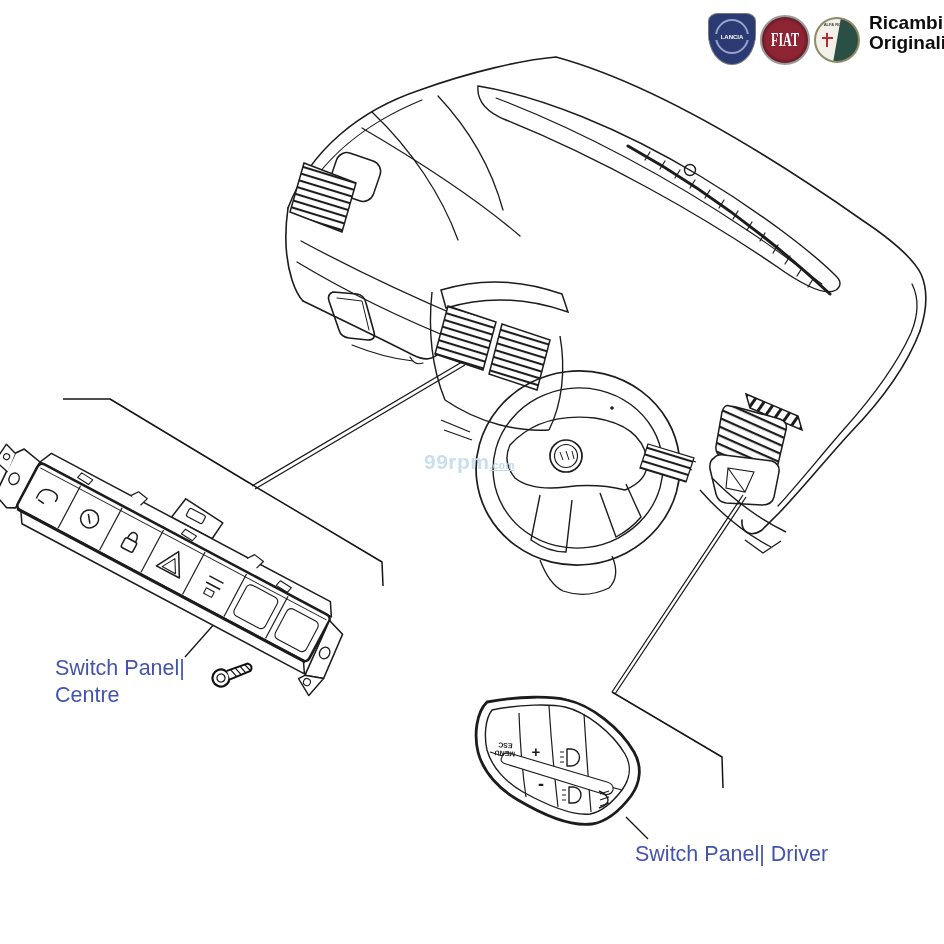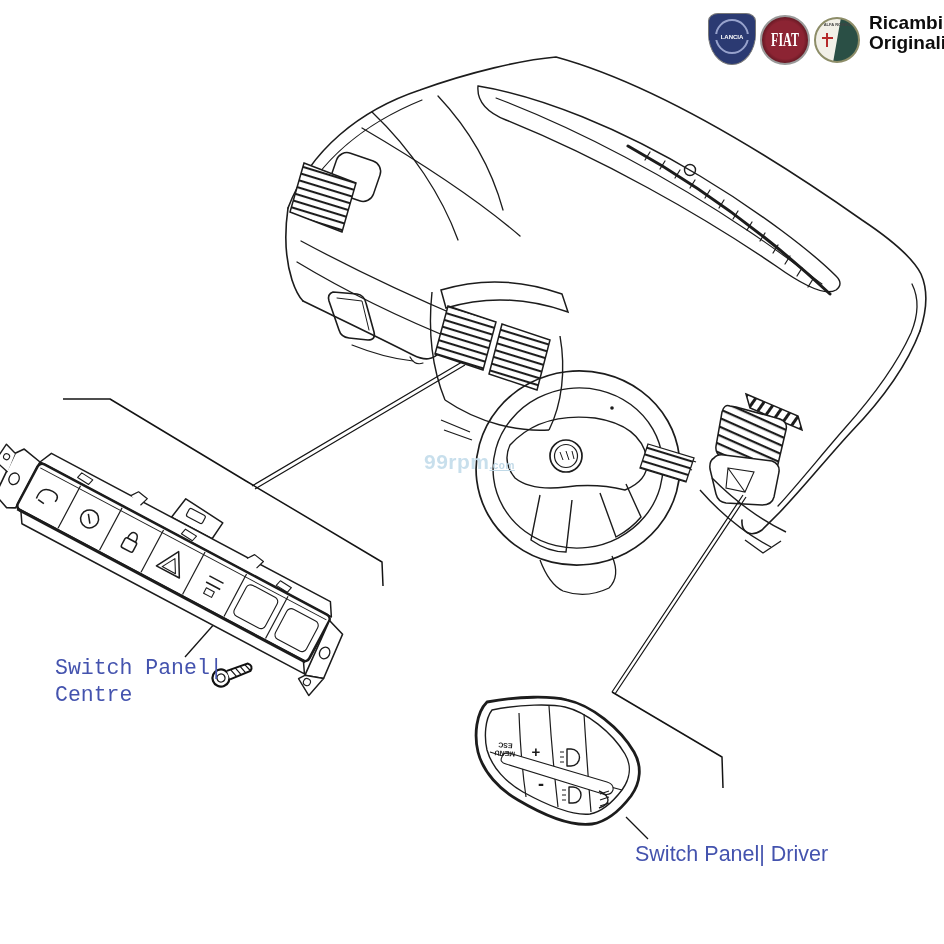--- a/index.html
+++ b/index.html
@@ -248,21 +248,21 @@
     <div class="alfa-cross"></div>
   </div>
   <div class="brand-txt">
     <div>Ricambi</div>
     <div>Originali</div>
   </div>
 </div>
 
 <div id="wm" class="abs"><span class="a">99rpm</span><span class="c">.com</span></div>
 
-<div class="lbl abs" style="left:55px;top:655px;font-family:Liberation Mono, monospace;">
+<div class="lbl abs" style="left:55px;top:655px;">
   <div>Switch Panel|</div>
   <div>Centre</div>
 </div>
 <div class="lbl abs" style="left:635px;top:841px;">
   <div>Switch Panel| Driver</div>
 </div>
 
 </div>
 
 </body></html>

